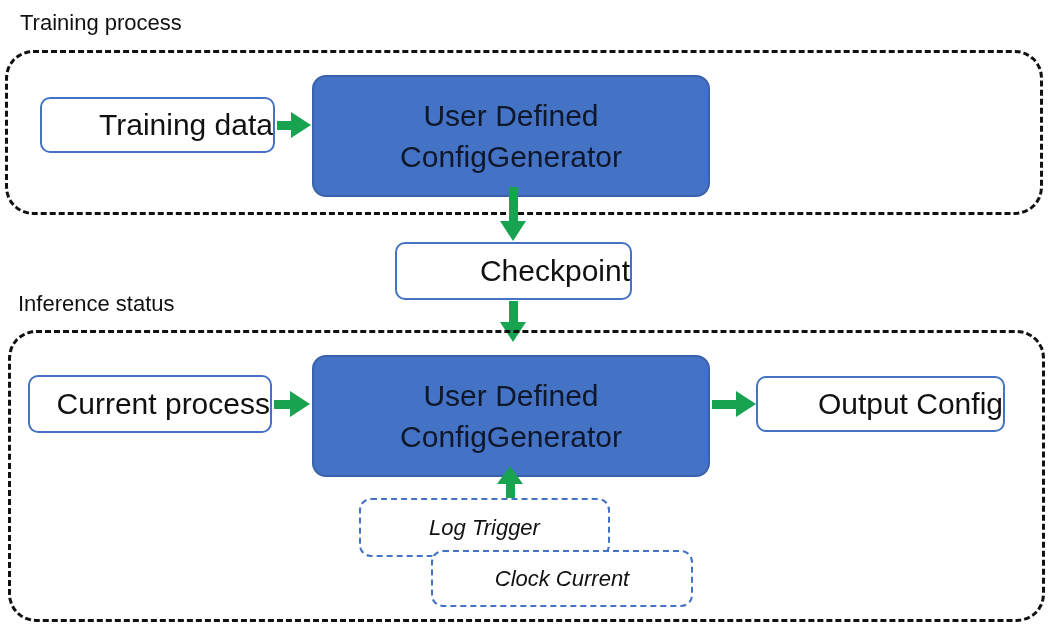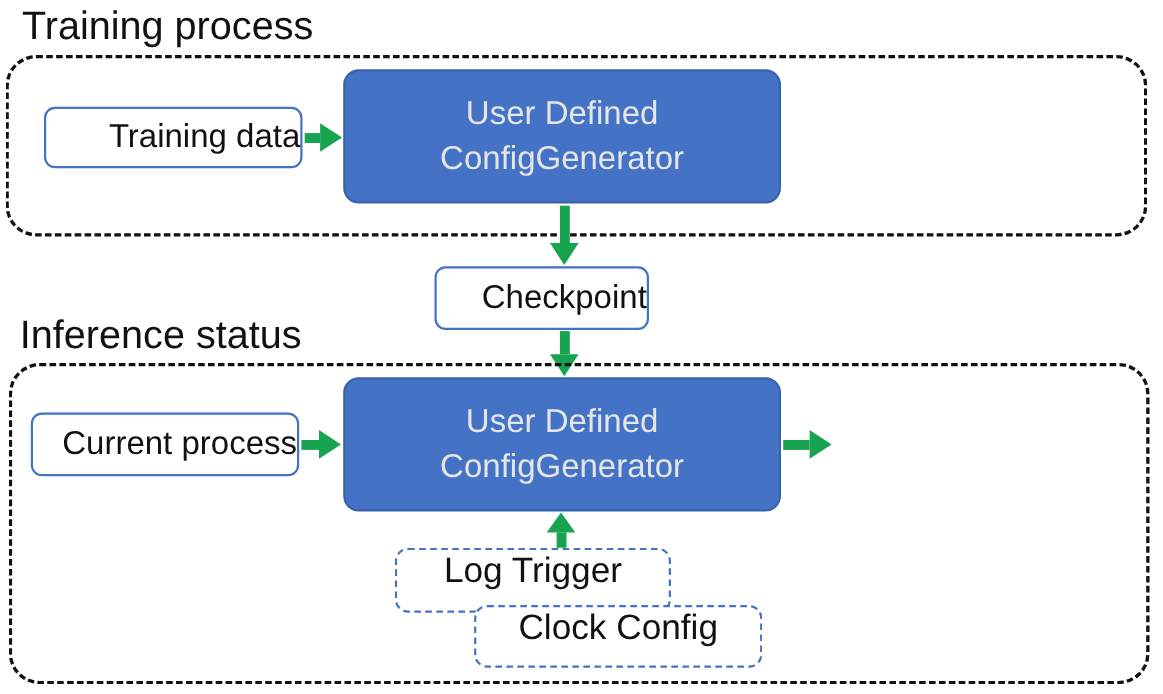--- a/index.html
+++ b/index.html
@@ -16,21 +16,21 @@
     position: relative;
     width: 1057px;
     height: 631px;
     background: #ffffff;
     font-family: "Liberation Sans", sans-serif;
     color: var(--text);
     overflow: hidden;
   }
   .proc-label {
     position: absolute;
-    font-size: 36px;
+    font-size: 22px;
     line-height: 34px;
     color: var(--text);
     white-space: nowrap;
   }
   .dashed-container {
     position: absolute;
     border: 3px dashed var(--container-outline);
     border-radius: 28px;
     background: transparent;
   }
@@ -49,32 +49,35 @@
     position: absolute;
     background: var(--generator-fill);
     border: 2px solid var(--generator-border);
     border-radius: 14px;
     display: flex;
     flex-direction: column;
     align-items: center;
     justify-content: center;
     font-size: 30px;
     line-height: 41px;
-    color: #e5e5e5;
+    color: #0f172a;
     text-align: center;
+    margin-top: 12px;
   }
   .trigger-box {
     position: absolute;
     background: #ffffff;
     border: 2px dashed var(--box-outline);
     border-radius: 12px;
     display: flex;
+    align-items: center;
     justify-content: center;
-    font-size: 32px;
+    font-size: 22px;
     white-space: nowrap;
+    font-style: italic;
   }
   
   .arrow { position: absolute; display: flex; }
   .arrow .shaft { background: var(--arrow); }
   .arrow-right { flex-direction: row; align-items: center; }
   .arrow-right .shaft { height: 9px; }
   .arrow-right .head {
     width: 0; height: 0;
     border-top: 13px solid transparent;
     border-bottom: 13px solid transparent;
@@ -118,21 +121,21 @@
   <div class="arrow arrow-right" style="left:277px; top:112px;">
     <div class="shaft" style="width:14px;"></div>
       <div class="head"></div>
   </div>
 
   <div class="arrow arrow-down" style="left:500px; top:187px;">
     <div class="shaft" style="height:34px;"></div>
       <div class="head"></div>
   </div>
 
-  <div class="white-box" style="left:395px; top:242px; width:195px; height:58px;">
+  <div class="white-box" style="left:395px; top:242px; width:237px; height:58px;">
     <span>Checkpoint</span>
   </div>
 
   <div class="arrow arrow-down" style="left:500px; top:301px;">
     <div class="shaft" style="height:21px;"></div>
       <div class="head"></div>
   </div>
 
   <div class="proc-label" style="left:18px; top:287px;">Inference status</div>
 
@@ -150,27 +153,30 @@
   <div class="arrow arrow-right" style="left:274px; top:391px;">
     <div class="shaft" style="width:16px;"></div>
       <div class="head"></div>
   </div>
 
   <div class="arrow arrow-right" style="left:712px; top:391px;">
     <div class="shaft" style="width:24px;"></div>
       <div class="head"></div>
   </div>
 
+  <div class="white-box" style="left:756px; top:376px; width:249px; height:56px;">
+    <span>Output Config</span>
+  </div>
 
   <div class="arrow arrow-up" style="left:497px; top:466px;">
     <div class="head"></div>
       <div class="shaft" style="height:14px;"></div>
   </div>
 
   <div class="trigger-box" style="left:359px; top:498px; width:251px; height:59px; z-index:1;">
     <span>Log Trigger</span>
   </div>
 
   <div class="trigger-box" style="left:431px; top:550px; width:262px; height:57px; z-index:2;">
-    <span>Clock Config</span>
+    <span>Clock Current</span>
   </div>
 
 </div>
 
 </body></html>

